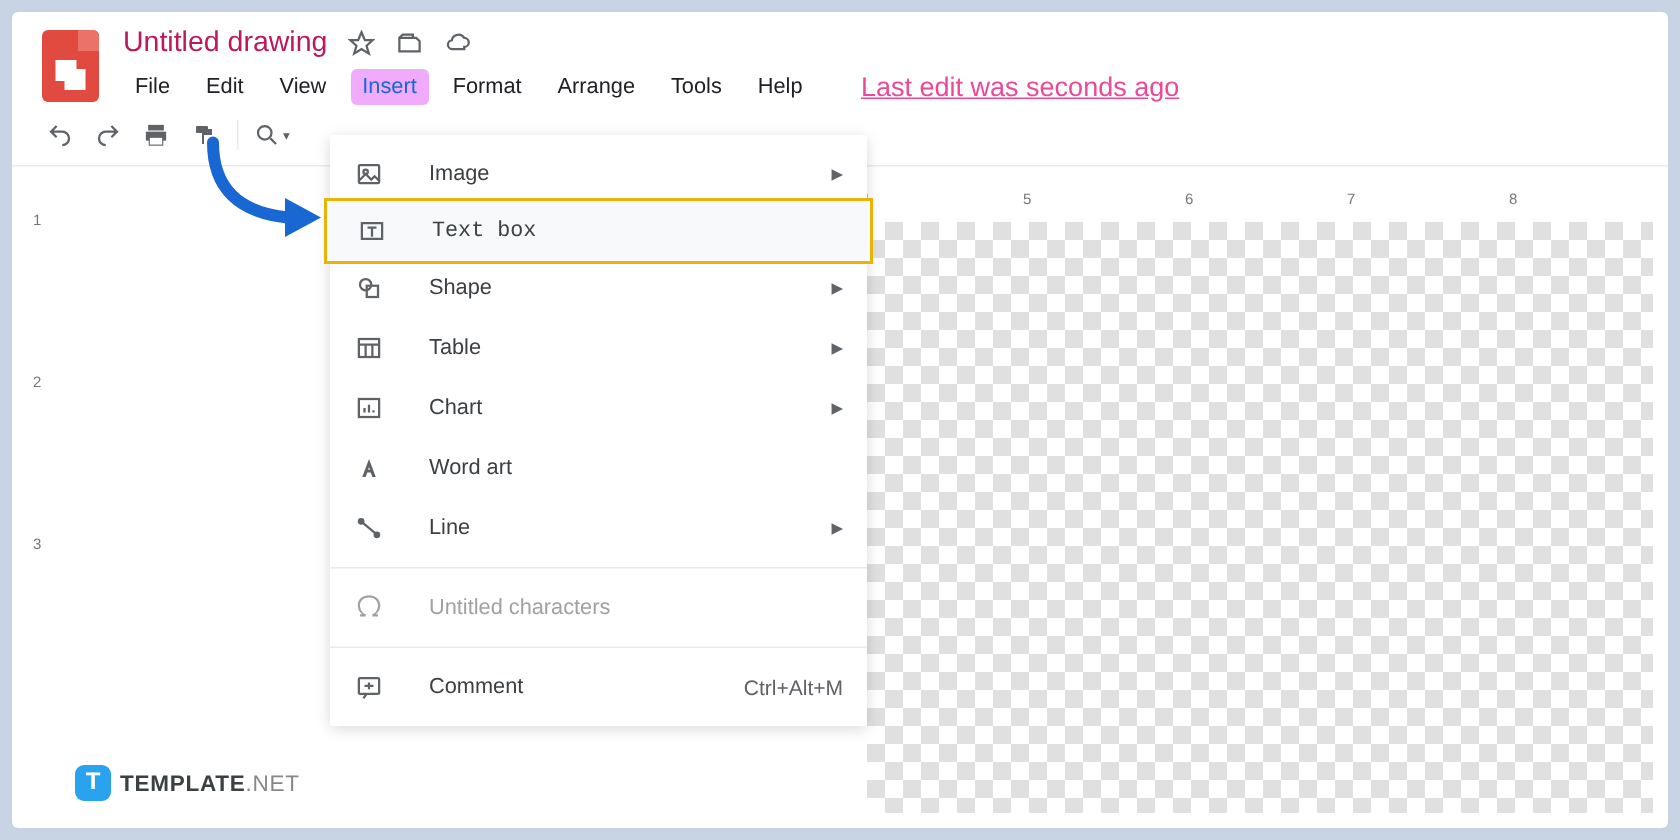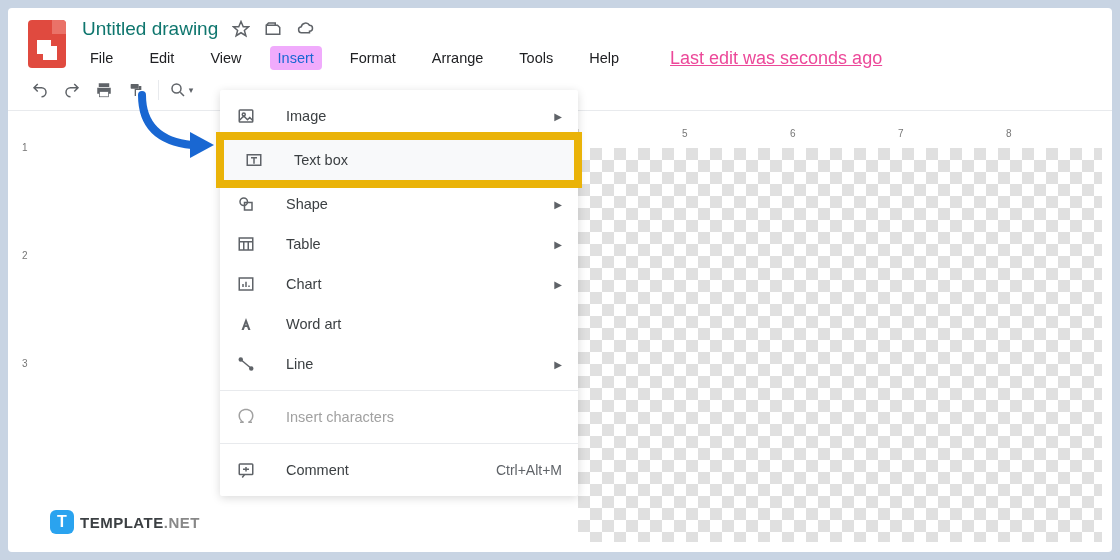--- a/index.html
+++ b/index.html
@@ -6,52 +6,52 @@
   body { font-family: Arial, sans-serif; background: #c8d4e3; width: 1120px; height: 560px; overflow: hidden; position: relative; }
   .window { position: absolute; top: 8px; left: 8px; right: 8px; bottom: 8px; background: #fff; border-radius: 4px; overflow: hidden; }
   .header { display: flex; align-items: flex-start; padding: 10px 20px 0 20px; }
   .logo { width: 38px; height: 52px; margin-right: 16px; position: relative; }
   .logo-bg { width: 38px; height: 48px; background: #e04a3f; border-radius: 4px; position: absolute; top: 2px; }
   .logo-fold { position: absolute; top: 2px; right: 0; width: 14px; height: 14px; background: #ea7268; border-top-right-radius: 4px; }
   .logo-shape { position: absolute; top: 22px; left: 9px; width: 14px; height: 14px; background: #fff; }
   .logo-shape2 { position: absolute; top: 28px; left: 15px; width: 14px; height: 14px; background: #fff; }
   .title-area { flex: 1; }
   .title-row { display: flex; align-items: center; gap: 14px; }
-  .doc-title { font-size: 19px; color: #0f766e; font-weight: 400; }
+  .doc-title { font-size: 19px; color: #be185d; font-weight: 400; }
   .title-icons { display: flex; gap: 14px; }
   .title-icon { width: 18px; height: 18px; color: #5f6368; }
-  .menu-row { display: flex; gap: 20px; margin-top: 6px; align-items: center; }
+  .menu-row { display: flex; gap: 8px; margin-top: 6px; align-items: center; }
   .menu-item { font-size: 14.5px; color: #202124; padding: 4px 8px; cursor: pointer; border-radius: 4px; }
   .menu-item.active { background: #f0abfc; color: #1967d2; }
   .last-edit { font-size: 18px; color: #ec4899; text-decoration: underline; margin-left: 23px; }
   .toolbar { display: flex; align-items: center; padding: 6px 18px; border-bottom: 1px solid #e8eaed; gap: 4px; }
   .toolbar-btn { width: 28px; height: 28px; display: flex; align-items: center; justify-content: center; color: #5f6368; cursor: pointer; }
   .toolbar-sep { width: 1px; height: 20px; background: #e8eaed; margin: 0 4px; }
   .dropdown { position: absolute; top: 82px; left: 212px; width: 358px; background: #fff; box-shadow: 0 2px 10px rgba(0,0,0,0.15); border-radius: 2px; z-index: 100; padding: 6px 0; }
   .dd-item { display: flex; align-items: center; padding: 10px 16px; font-size: 14.5px; color: #3c4043; cursor: pointer; position: relative; gap: 12px; }
-  .dd-item.hl { border: 8px solid #eab308; margin: -4px -4px; padding: 10px 20px; background: #f8f9fa; z-index: 101; }
+  .dd-item.hl { border: 2px solid #eab308; margin: -4px -4px; padding: 10px 20px; background: #f8f9fa; z-index: 101; font-family: Liberation Mono, monospace; }
   .dd-item.disabled { color: #a1a1a1; }
   .dd-icon { width: 20px; height: 20px; margin-right: 18px; display: inline-flex; align-items: center; justify-content: center; color: #5f6368; }
   .dd-item.disabled .dd-icon { color: #a1a1a1; }
   .dd-arrow { margin-left: auto; color: #5f6368; font-size: 10px; }
   .dd-shortcut { margin-left: auto; color: #5f6368; font-size: 14px; }
   .dd-item.disabled .dd-shortcut { color: #a1a1a1; }
   .dd-sep { height: 1px; background: #e8eaed; margin: 6px 0; }
   .ruler-h { position: absolute; top: 118px; left: 570px; right: 10px; height: 20px; display: flex; color: #767676; font-size: 10px; }
   .rh-tick { position: relative; flex: 0 0 108px; }
   .rh-num { position: absolute; top: 2px; left: -4px; }
   .ruler-v { position: absolute; top: 140px; left: 10px; bottom: 10px; width: 20px; color: #767676; font-size: 10px; }
   .rv-tick { height: 108px; position: relative; }
   .rv-num { position: absolute; left: 4px; top: -6px; }
   .canvas-bg { position: absolute; top: 140px; left: 570px; right: 10px; bottom: 10px; background-image: linear-gradient(45deg, #e0e0e0 25%, transparent 25%), linear-gradient(-45deg, #e0e0e0 25%, transparent 25%), linear-gradient(45deg, transparent 75%, #e0e0e0 75%), linear-gradient(-45deg, transparent 75%, #e0e0e0 75%); background-size: 24px 24px; background-position: 0 0, 0 12px, 12px -12px, -12px 0; }
   .arrow-svg { position: absolute; top: 82px; left: 124px; z-index: 200; }
   .watermark { position: absolute; bottom: 18px; left: 42px; display: flex; align-items: center; gap: 6px; z-index: 300; }
   .wm-logo { width: 24px; height: 24px; background: #2aa3ef; border-radius: 6px; display: flex; align-items: center; justify-content: center; color: #fff; font-weight: bold; font-size: 16px; }
   .wm-text { font-size: 15px; font-weight: 700; color: #3c4043; letter-spacing: 0.5px; }
-  .wm-text .net { color: #888; font-weight: 700; text-align: center; }
+  .wm-text .net { color: #888; font-weight: 400; text-align: center; }
 </style>
 </head>
 <body>
 
 <div class="window">
   <div class="header">
     <div class="logo">
       <div class="logo-bg"></div>
       <div class="logo-fold"></div>
       <div class="logo-shape"></div>
@@ -225,21 +225,21 @@
       <span>Line</span>
       <span class="dd-arrow">▶</span>
     </div>
     <div class="dd-sep"></div>
     <div class="dd-item disabled">
       <span class="dd-icon">
           <svg viewBox="0 0 24 24" width="18" height="18" fill="currentColor">
             <path d="M4 20h5v-2l-2-1c-2-2-3-4-3-7 0-4 3-7 8-7s8 3 8 7c0 3-1 5-3 7l-2 1v2h5v-2h-2c3-2 4-5 4-8 0-6-5-9-10-9S2 4 2 10c0 3 1 6 4 8H4v2z"></path>
           </svg>
         </span>
-      <span>Insert characters</span>
+      <span>Untitled characters</span>
     </div>
     <div class="dd-sep"></div>
     <div class="dd-item">
       <span class="dd-icon">
           <svg viewBox="0 0 24 24" width="18" height="18" fill="none" stroke="currentColor" stroke-width="2">
             <rect x="3" y="4" width="18" height="14" rx="1"></rect>
             <path d="M7 22l3-4 M8 11h8 M12 8v6"></path>
           </svg>
         </span>
       <span>Comment</span>

